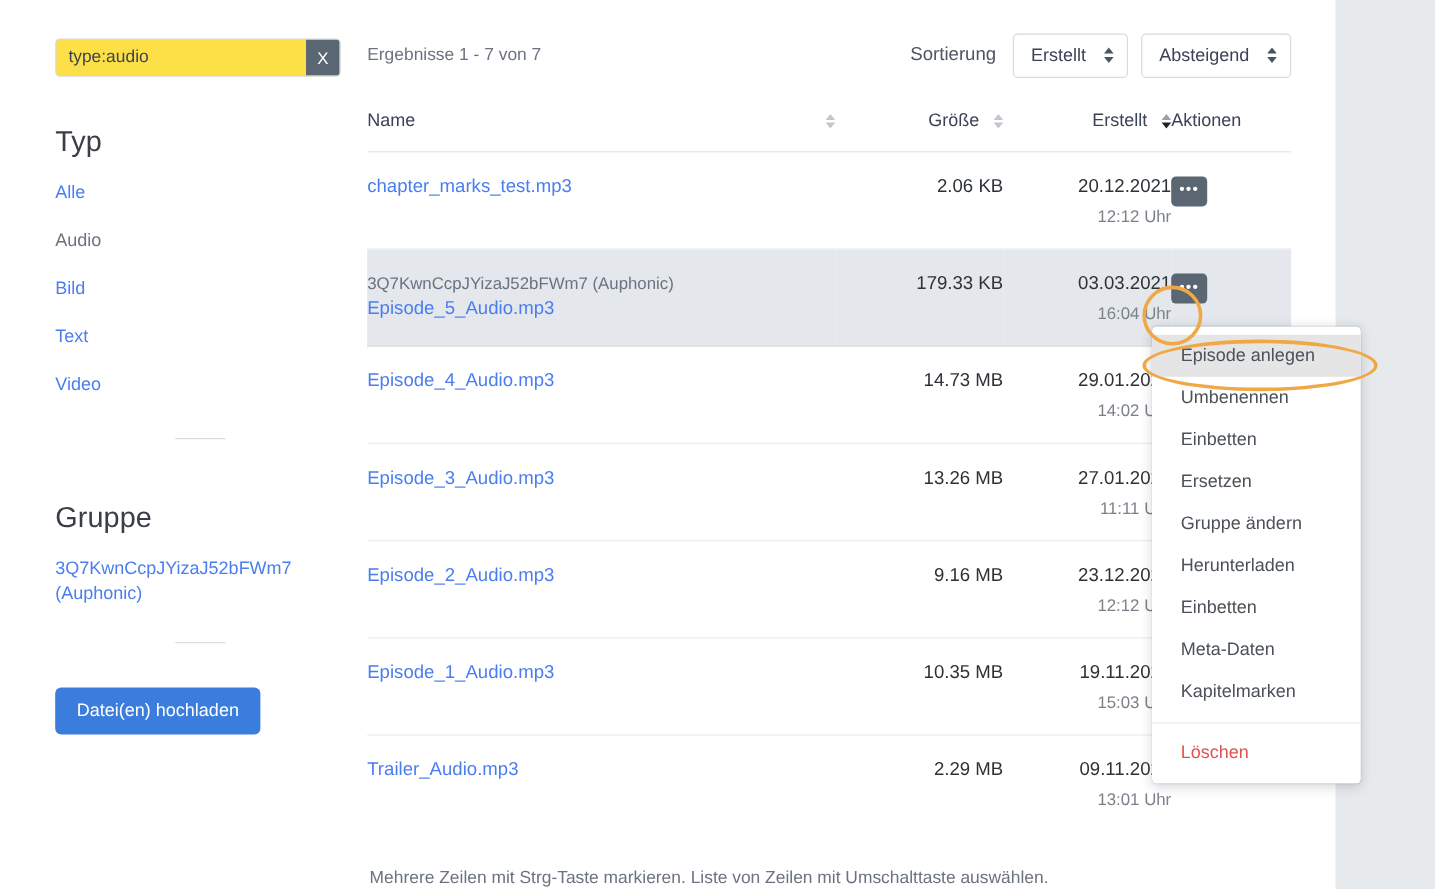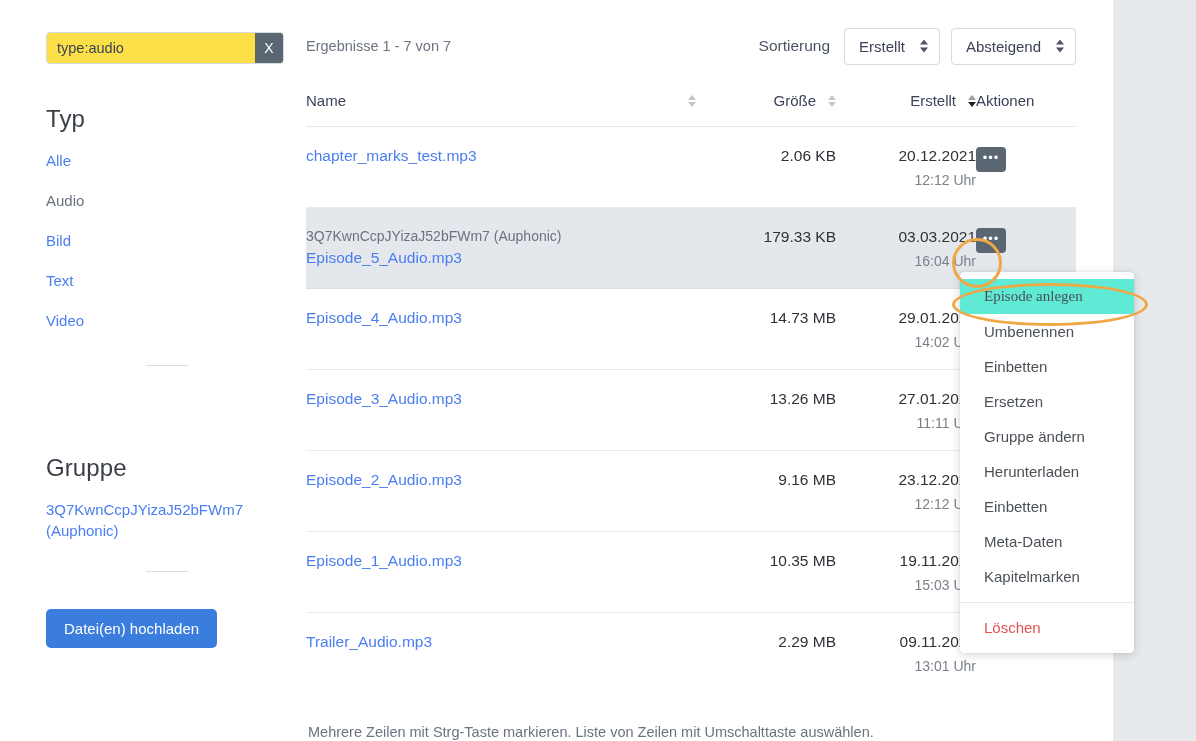--- a/index.html
+++ b/index.html
@@ -80,21 +80,21 @@
     padding: 0;
   }
 
   .facet-title {
     margin-top: 41px;
     font-size: 24px;
     font-weight: normal;
     color: #3a3f47;
     letter-spacing: .1px;
   }
-  .facet-title.gruppe { margin-top: 88px; }
+  .facet-title.gruppe { margin-top: 52px; }
 
   .facet-list {
     margin-top: 18px;
   }
   .facet-item {
     display: block;
     font-size: 15px;
     line-height: 20px;
     margin-bottom: 20px;
     color: #4a7ef0;
@@ -313,21 +313,21 @@
     z-index: 30;
   }
   .menu-item {
     display: block;
     padding: 9px 0 9px 24px;
     font-size: 15px;
     color: #4b5158;
     cursor: pointer;
     white-space: nowrap;
   }
-  .menu-item.hover { background: #5eead4; font-family: Liberation Serif, serif; }
+  .menu-item.hover { background: #e5e5e5; }
   .menu-item.danger { color: #e05252; }
   .menu-sep {
     height: 1px;
     background: #e6e9ec;
     margin: 8px 0 7px 0;
   }
 
   
   .hl-ring {
     position: absolute;

